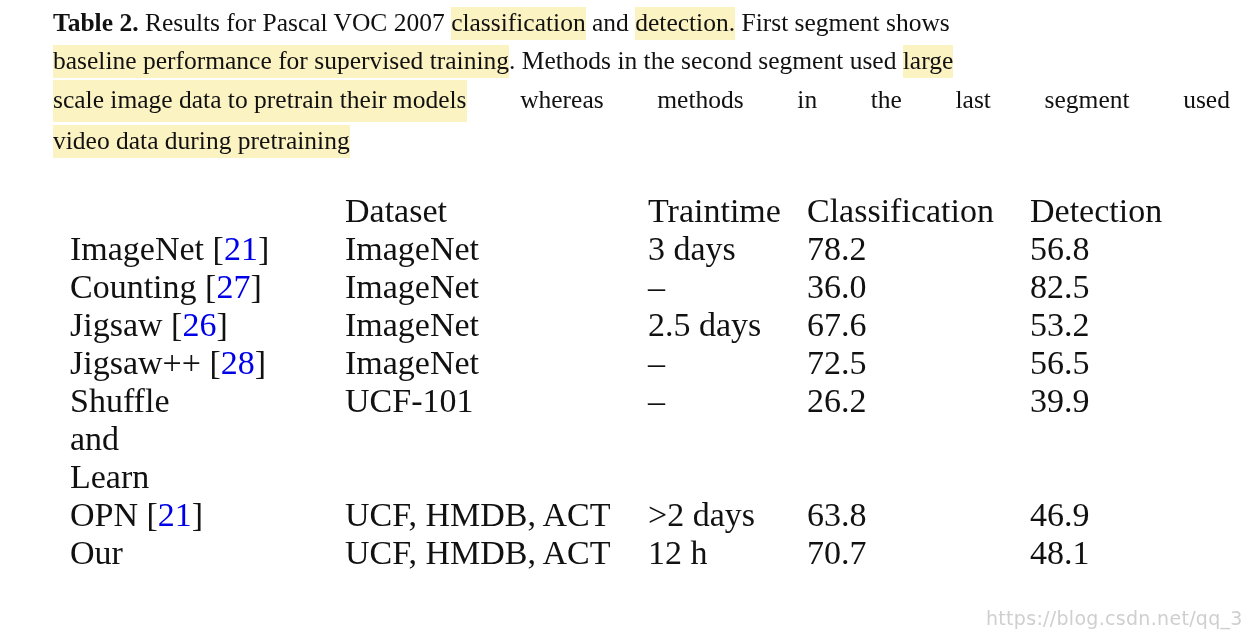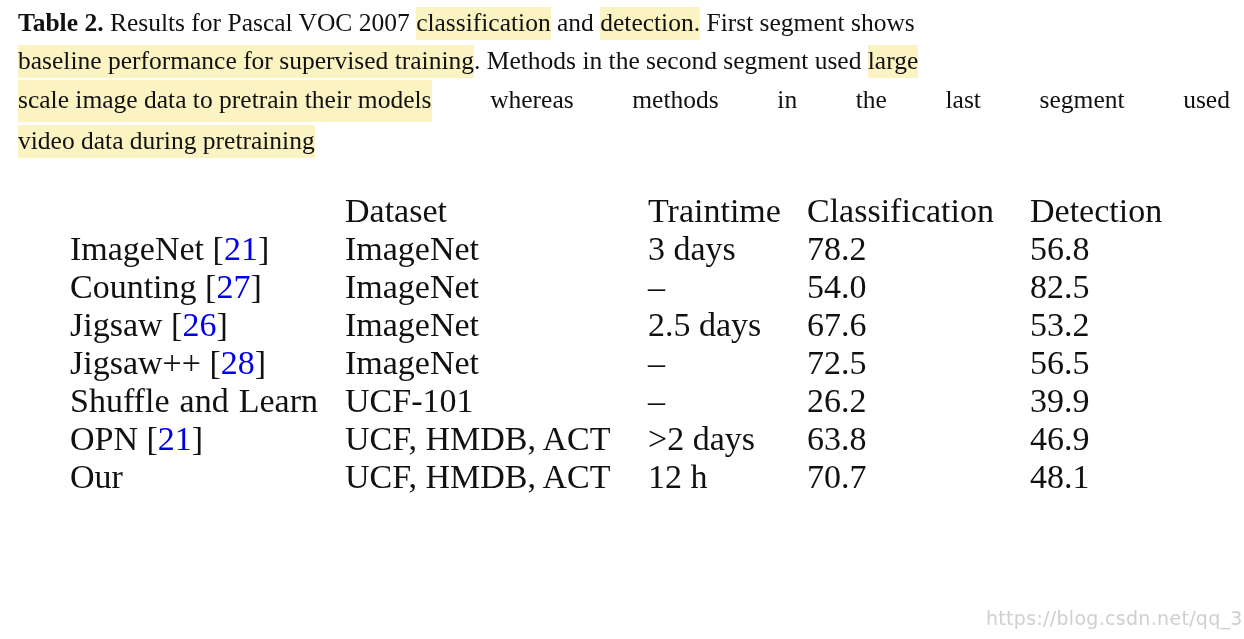--- a/index.html
+++ b/index.html
@@ -32,20 +32,21 @@
   }
   .hl {
     background: #fcf3c2;
     padding: 1px 0 3px 0;
     box-decoration-break: clone;
     -webkit-box-decoration-break: clone;
   }
   .capline {
     display: block;
     white-space: nowrap;
+    margin-left: 35px;
   }
 
   
   #table-wrap {
     position: absolute;
     left: 70px;
     top: 192px;
     width: 1108px;
   }
   table.voc {
@@ -91,20 +92,21 @@
 
   .cite { color: #0000e8; }
   .brk { color: #111111; }
   .bold { font-weight: bold; }
 
   
   .stretch {
     display: flex;
     justify-content: space-between;
     width: 248px;
+    flex-direction: column;
   }
 
   
   #watermark {
     position: absolute;
     left: 986px;
     top: 607px;
     font-family: "DejaVu Sans", "Liberation Sans", sans-serif;
     font-size: 19px;
     color: #cfcfcf;
@@ -155,21 +157,21 @@
           <td class="cell pad0"><span>ImageNet</span> <span class="brk">[</span><span class="cite">21</span><span class="brk">]</span></td>
           <td class="cell padx vl">ImageNet</td>
           <td class="cell padx vl">3 days</td>
           <td class="cell padx vl">78.2</td>
           <td class="cell padx vl">56.8</td>
         </tr>
         <tr class="data-row">
           <td class="cell pad0"><span>Counting</span> <span class="brk">[</span><span class="cite">27</span><span class="brk">]</span></td>
           <td class="cell padx vl">ImageNet</td>
           <td class="cell padx vl">–</td>
-          <td class="cell padx vl">54.0</td>
+          <td class="cell padx vl">36.0</td>
           <td class="cell padx vl">82.5</td>
         </tr>
         <tr class="data-row">
           <td class="cell pad0"><span>Jigsaw</span> <span class="brk">[</span><span class="cite">26</span><span class="brk">]</span></td>
           <td class="cell padx vl">ImageNet</td>
           <td class="cell padx vl">2.5 days</td>
           <td class="cell padx vl">67.6</td>
           <td class="cell padx vl">53.2</td>
         </tr>
         <tr class="data-row">

